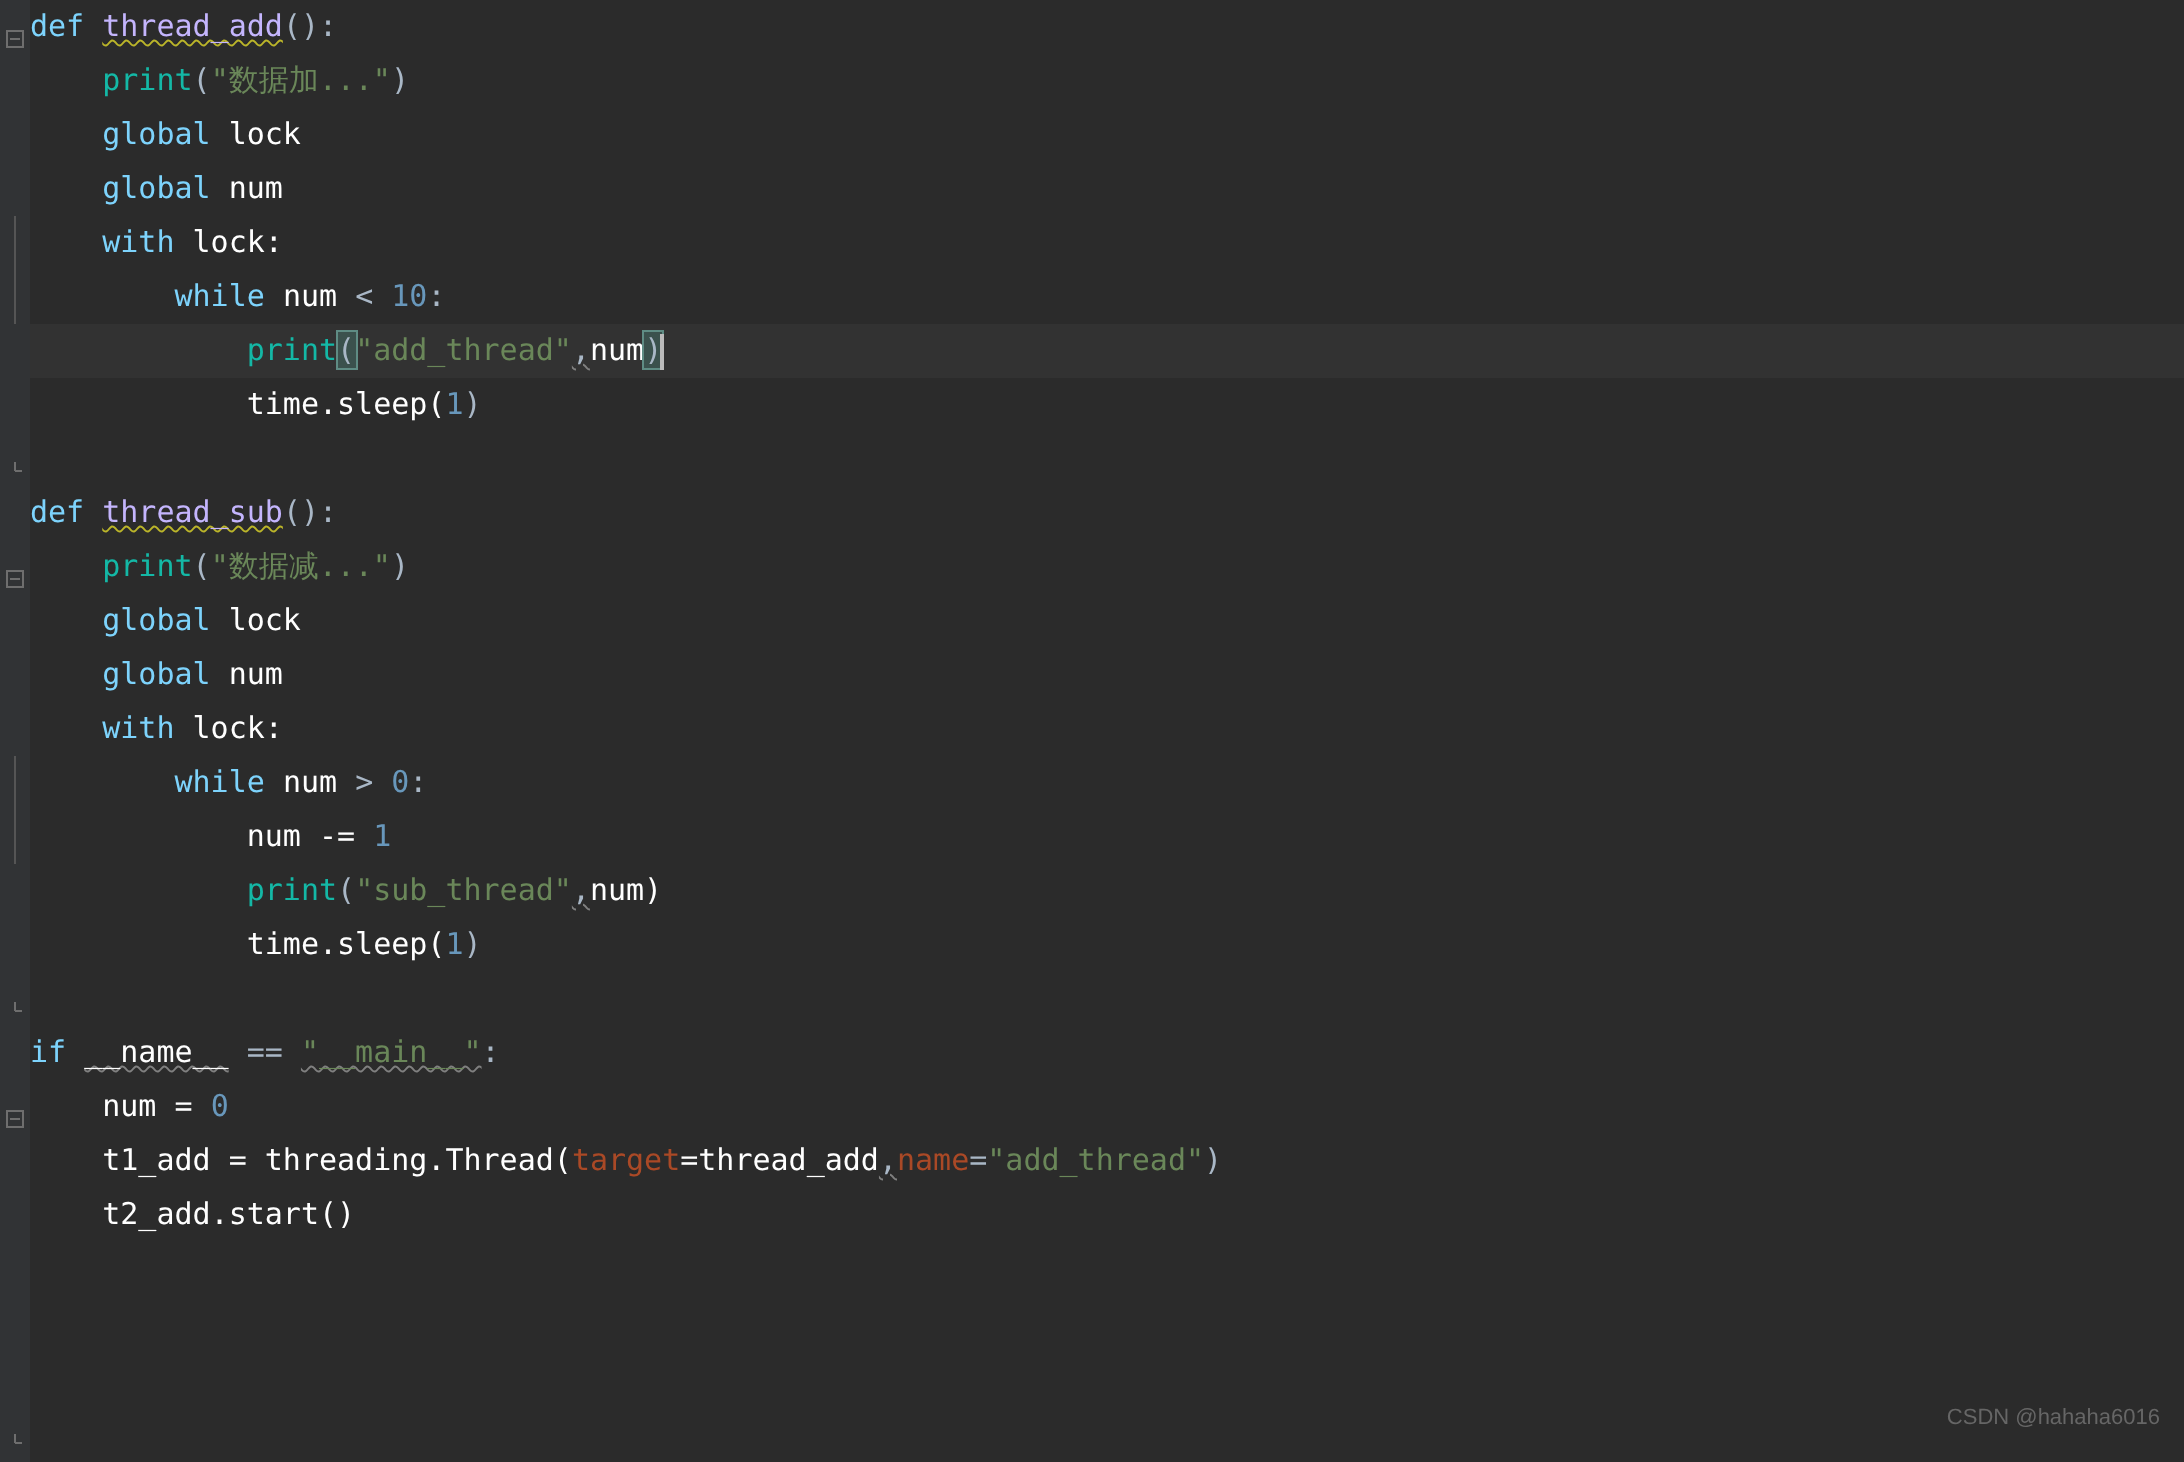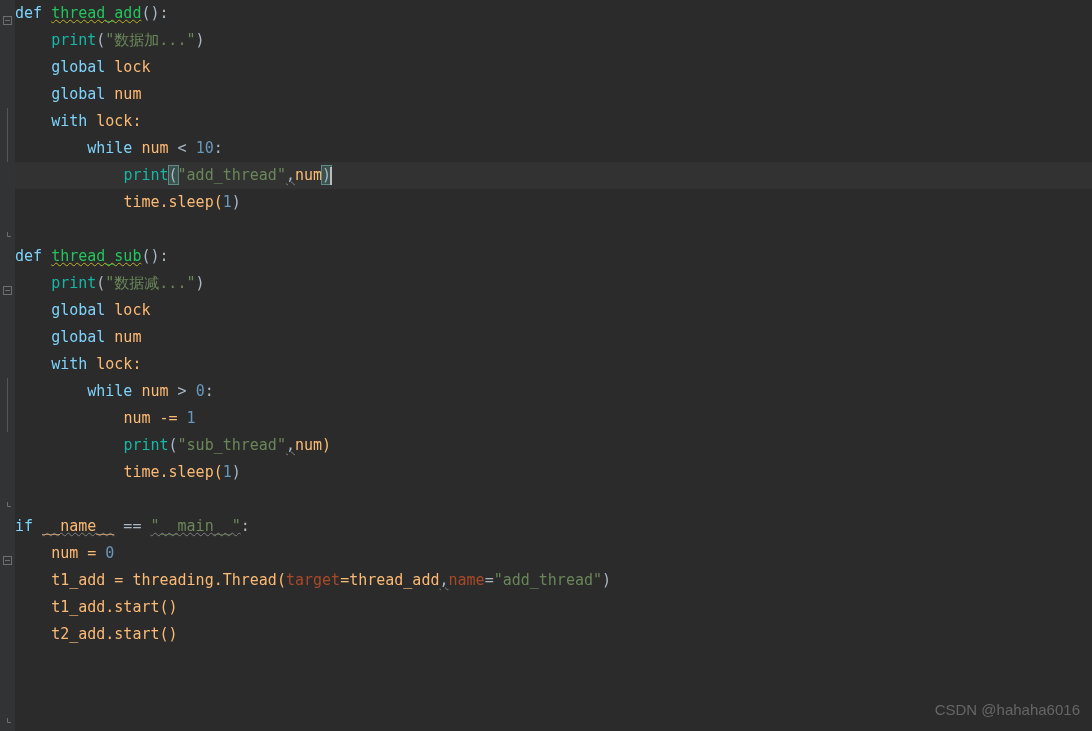--- a/index.html
+++ b/index.html
@@ -36,44 +36,44 @@
       padding-top: 0;
     }
     .line {
       height: 27px;
       white-space: pre;
     }
     .line.highlight {
       background: #323232;
     }
     .kw { color: #7dd3fc; }
-    .fn { color: #22c55e; margin-top: 20px; }
+    .fn { color: #c4b5fd; margin-top: 20px; }
     .str { color: #6a8759; }
     .num { color: #6897bb; }
-    .ident { color: #fdba74; }
+    .ident { color: #ffffff; }
     .builtin { color: #14b8a6; }
     .punct { color: #a9b7c6; }
     .param { color: #aa4926; }
     .wavy { text-decoration: underline wavy #808080; text-decoration-thickness: 1px; }
     .wavy-fn { text-decoration: underline wavy #bbb529; text-decoration-thickness: 1px; }
     .paren-match { background: #3b514d; border: 1px solid #5f8c84; margin: -1px; }
     .cursor {
       display: inline-block;
       width: 2px;
       height: 18px;
       background: #bbbbbb;
       vertical-align: middle;
       margin-left: -1px;
     }
     .watermark {
       position: absolute;
       bottom: 8px;
       right: 12px;
       color: #666;
-      font-size: 15px;
+      font-size: 11px;
       font-family: sans-serif;
     }
   </style>
 </head>
 <body>
 
 <div class="gutter">
     <div class="fold-icon" style="top: 9px;"><svg width="9" height="9" viewBox="0 0 9 9">
         <rect x="0.5" y="0.5" width="8" height="8" fill="none" stroke="#6e6e6e"></rect>
         <line x1="2" y1="4.5" x2="7" y2="4.5" stroke="#6e6e6e"></line>
@@ -127,16 +127,15 @@
     <div class="line"><span>    </span><span class="kw">global </span><span class="ident">num</span></div>
     <div class="line"><span>    </span><span class="kw">with </span><span class="ident">lock:</span></div>
     <div class="line"><span>        </span><span class="kw">while </span><span class="ident">num </span><span class="punct">&gt; </span><span class="num">0</span><span class="punct">:</span></div>
     <div class="line"><span>            </span><span class="ident">num -= </span><span class="num">1</span></div>
     <div class="line"><span>            </span><span class="builtin">print</span><span class="punct">(</span><span class="str">"sub_thread"</span><span class="punct wavy">,</span><span class="ident">num)</span></div>
     <div class="line"><span>            </span><span class="ident">time.sleep(</span><span class="num">1</span><span class="punct">)</span></div>
     <div class="line">&nbsp;</div>
     <div class="line"><span></span><span class="kw">if </span><span class="ident wavy">__name__</span><span class="punct"> == </span><span class="str wavy">"__main__"</span><span class="punct">:</span></div>
     <div class="line"><span>    </span><span class="ident">num = </span><span class="num">0</span></div>
     <div class="line"><span>    </span><span class="ident">t1_add = threading.Thread(</span><span class="param">target</span><span class="ident">=thread_add</span><span class="punct wavy">,</span><span class="param">name</span><span class="punct">=</span><span class="str">"add_thread"</span><span class="punct">)</span></div>
-    <div class="line"><span>    </span><span class="ident">t1_add.start()</span></div>
     <div class="line"><span>    </span><span class="ident">t2_add.start()</span></div>
   </div>
 <div class="watermark">CSDN @hahaha6016</div>
 
 </body></html>

